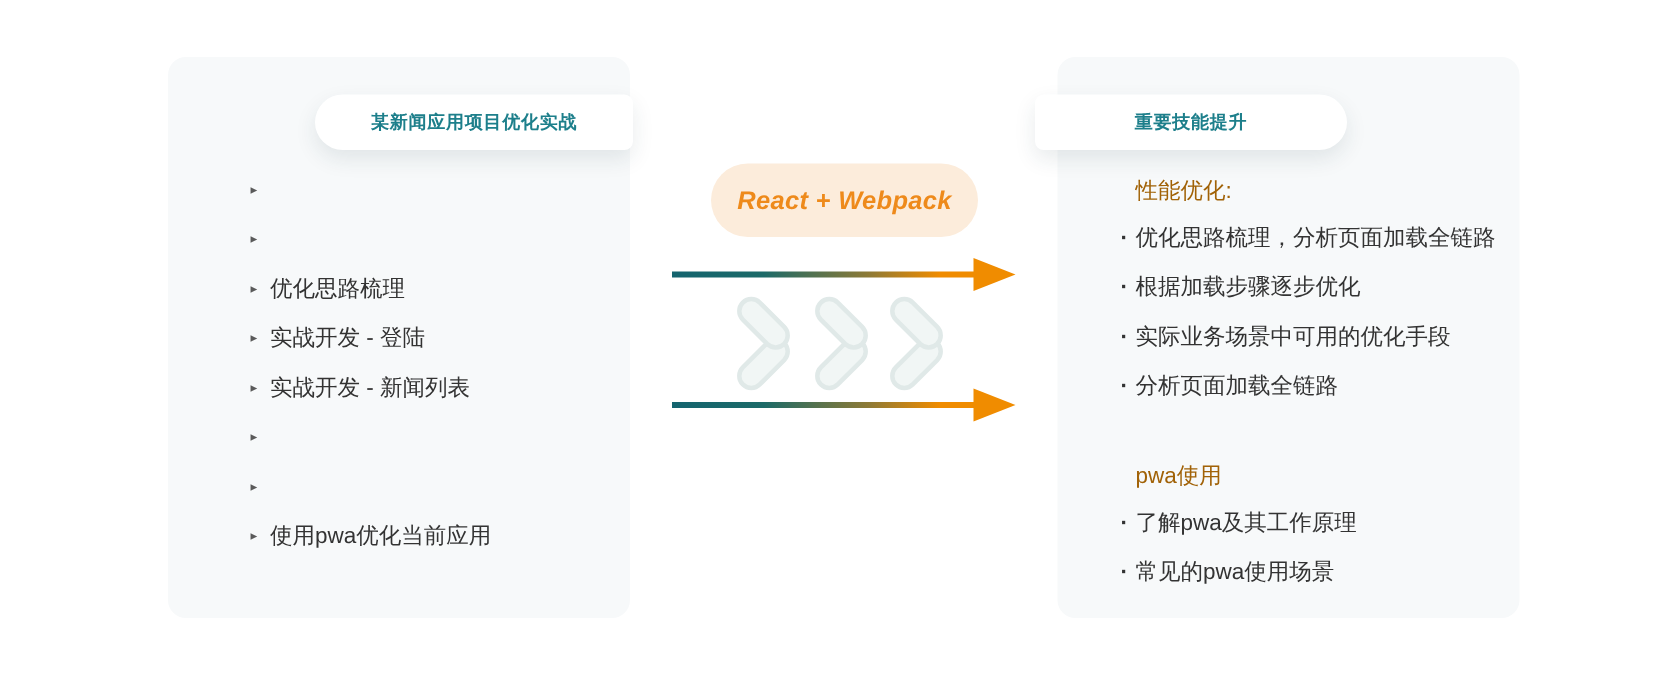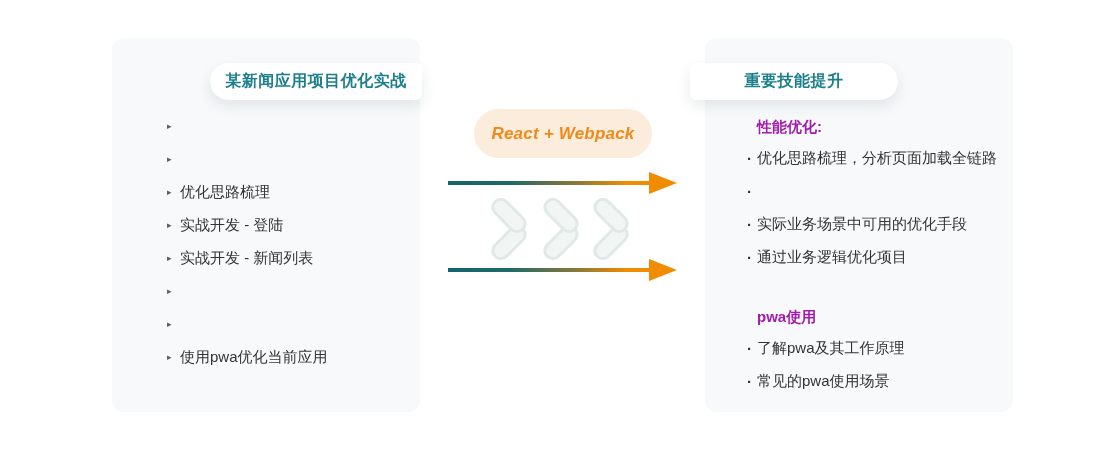--- a/index.html
+++ b/index.html
@@ -9,33 +9,33 @@
 
   
   .panel { position:absolute; top:38px; width:308px; height:374px; background:#f7f9fa; border-radius:12px; }
   .panel-left  { left:112px; }
   .panel-right { left:705px; }
 
   
   .badge { position:absolute; top:63px; height:37px; background:#ffffff;
            box-shadow:0 6px 14px rgba(30,60,70,0.10); z-index:3;
            display:flex; align-items:center; justify-content:center;
-           color:#1d7f8b; font-size:16px; font-weight:700; letter-spacing:0.5px; }
+           color:#1d7f8b; font-size:12px; font-weight:700; letter-spacing:0.5px; }
   .badge-left  { left:210px; width:212px; border-radius:19px 6px 6px 19px; }
   .badge-right { left:690px; width:208px; border-radius:6px 19px 19px 6px; }
 
   
   .list-left { position:absolute; left:55px; top:78px; list-style:none;
                display:flex; flex-direction:column; gap:13px; }
   .list-left li { display:flex; align-items:center; height:20px;
                   font-size:15px; color:#333333; }
   .tri-bullet { font-size:9px; color:#5a5a5a; width:13px; flex:0 0 13px; line-height:20px; }
 
   
-  .rp-heading { position:absolute; left:52px; font-size:15px; font-weight:700; color:#a21caf; }
+  .rp-heading { position:absolute; left:52px; font-size:15px; font-weight:400; color:#a16207; }
   .rp-h1 { top:80px; }
   .rp-h2 { top:270px; }
   .list-right { position:absolute; left:42px; list-style:none;
                 display:flex; flex-direction:column; gap:13px; }
   .list-right.l1 { top:110px; }
   .list-right.l2 { top:300px; }
   .list-right li { display:flex; align-items:center; height:20px;
                    font-size:15px; color:#333333; }
   .dot-bullet { width:10px; flex:0 0 10px; color:#333333; font-weight:700; }
 
@@ -108,28 +108,29 @@
 
   <div class="panel panel-right">
     <div class="rp-heading rp-h1">性能优化:</div>
     <ul class="list-right l1">
       <li>
           <span class="dot-bullet">·</span>
           <span>优化思路梳理，分析页面加载全链路</span>
         </li>
       <li>
           <span class="dot-bullet">·</span>
+          <span>根据加载步骤逐步优化</span>
         </li>
       <li>
           <span class="dot-bullet">·</span>
           <span>实际业务场景中可用的优化手段</span>
         </li>
       <li>
           <span class="dot-bullet">·</span>
-          <span>通过业务逻辑优化项目</span>
+          <span>分析页面加载全链路</span>
         </li>
     </ul>
     <div class="rp-heading rp-h2">pwa使用</div>
     <ul class="list-right l2">
       <li>
           <span class="dot-bullet">·</span>
           <span>了解pwa及其工作原理</span>
         </li>
       <li>
           <span class="dot-bullet">·</span>

